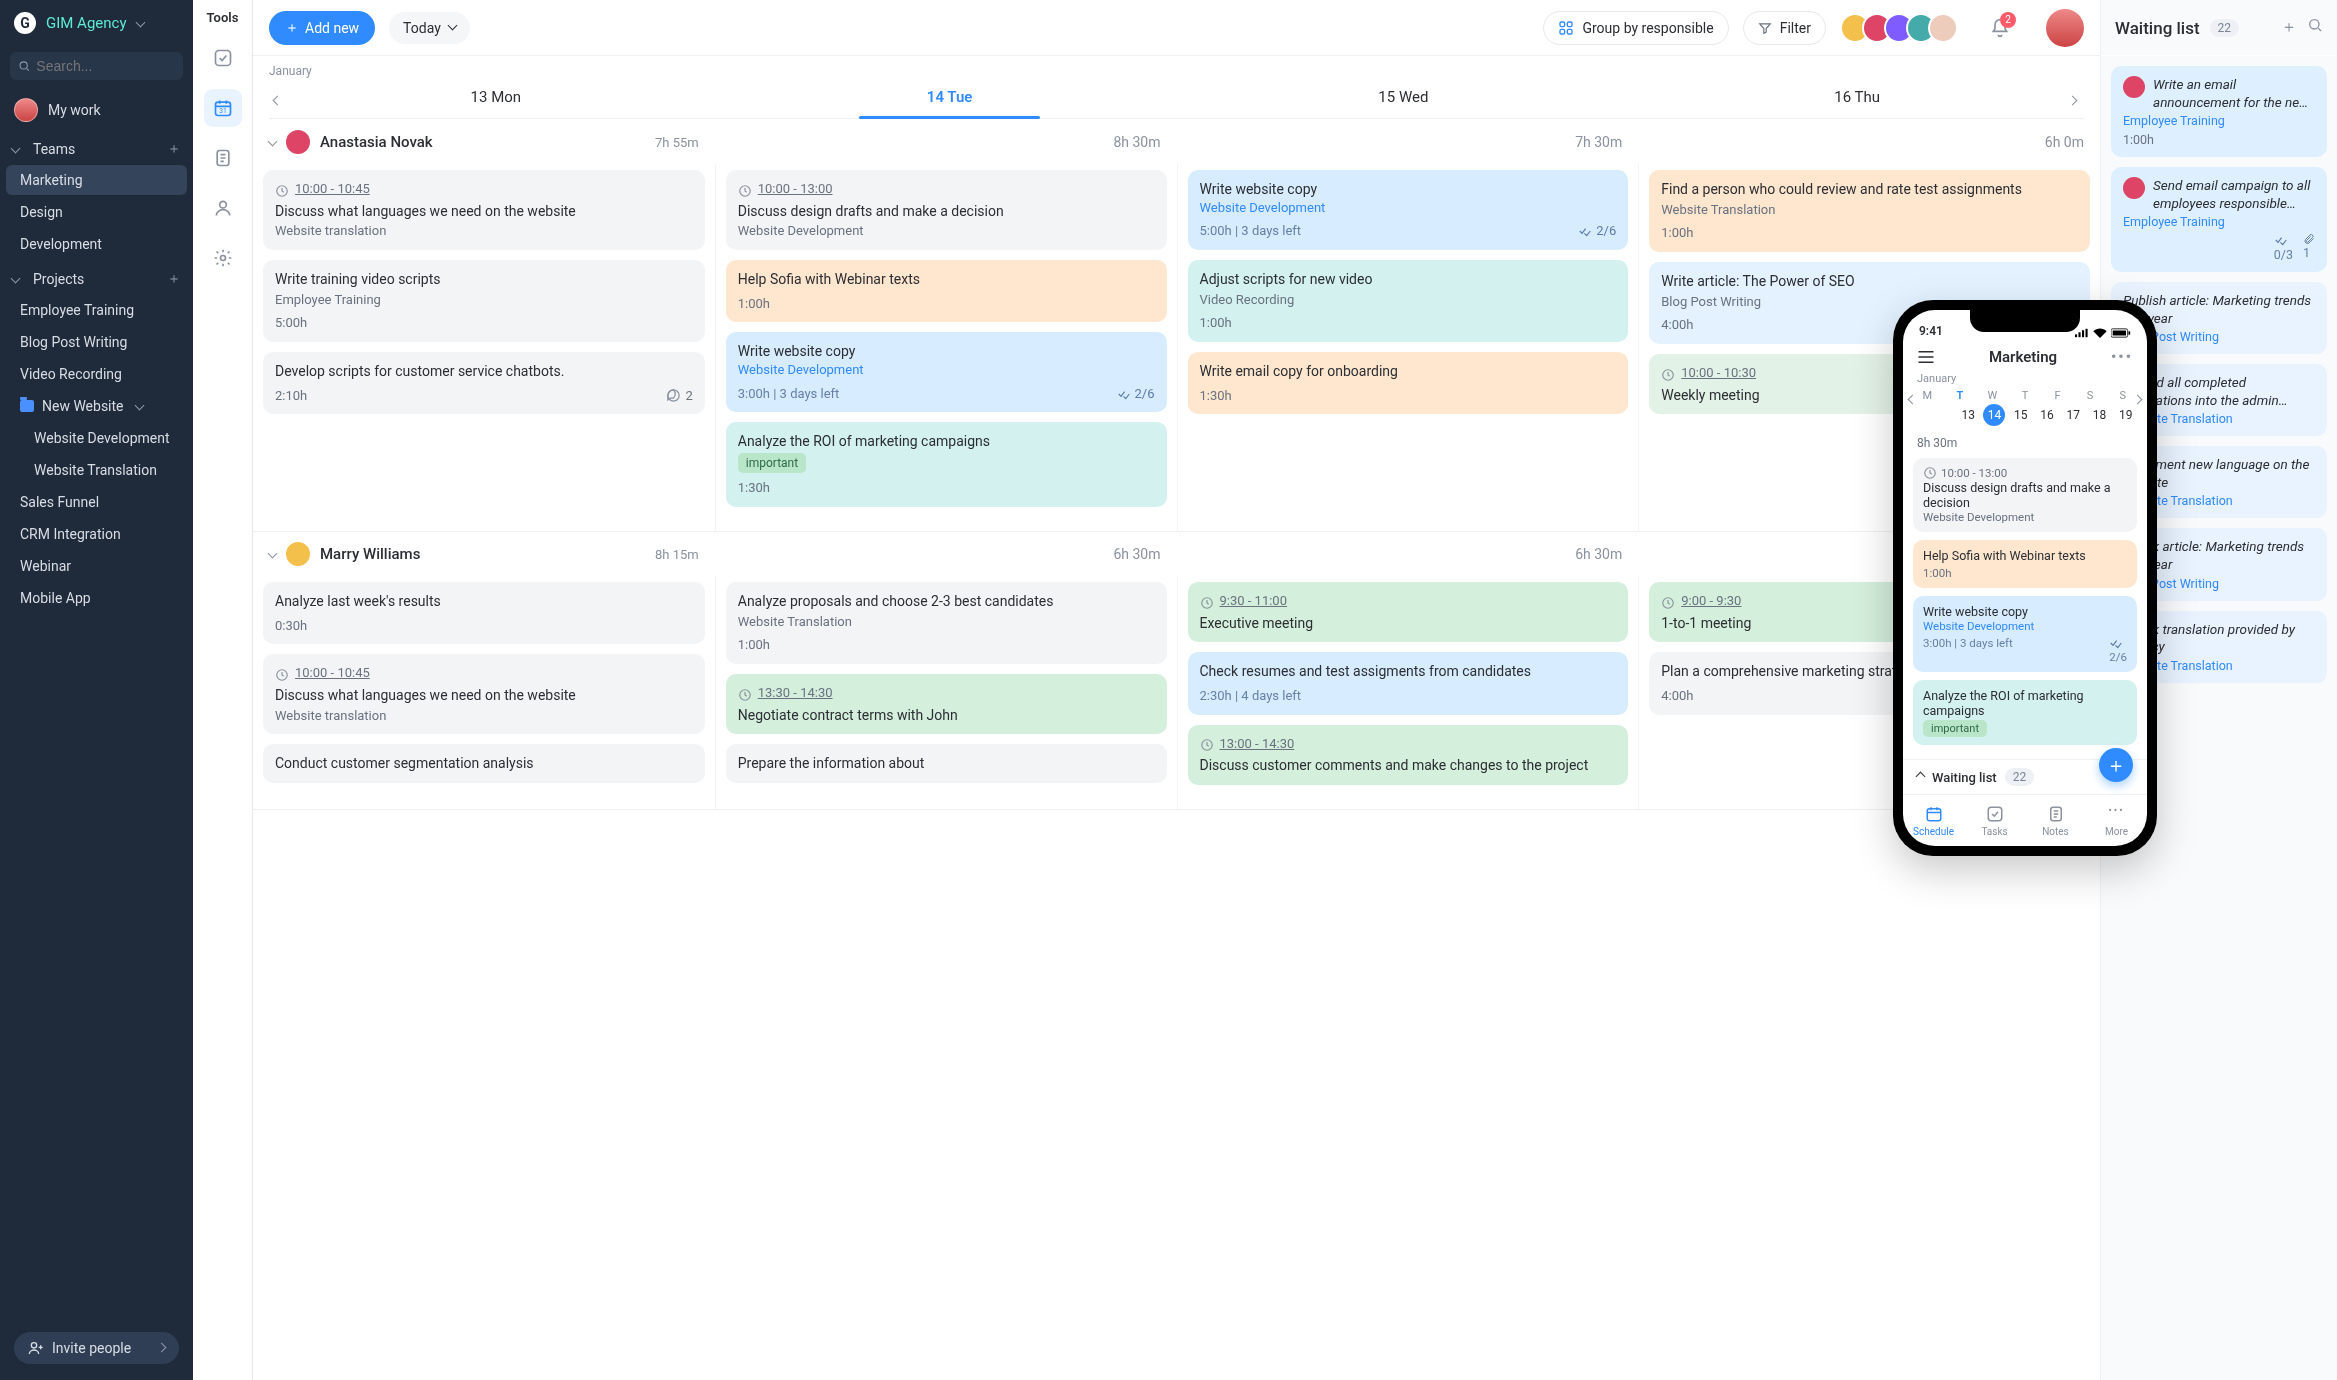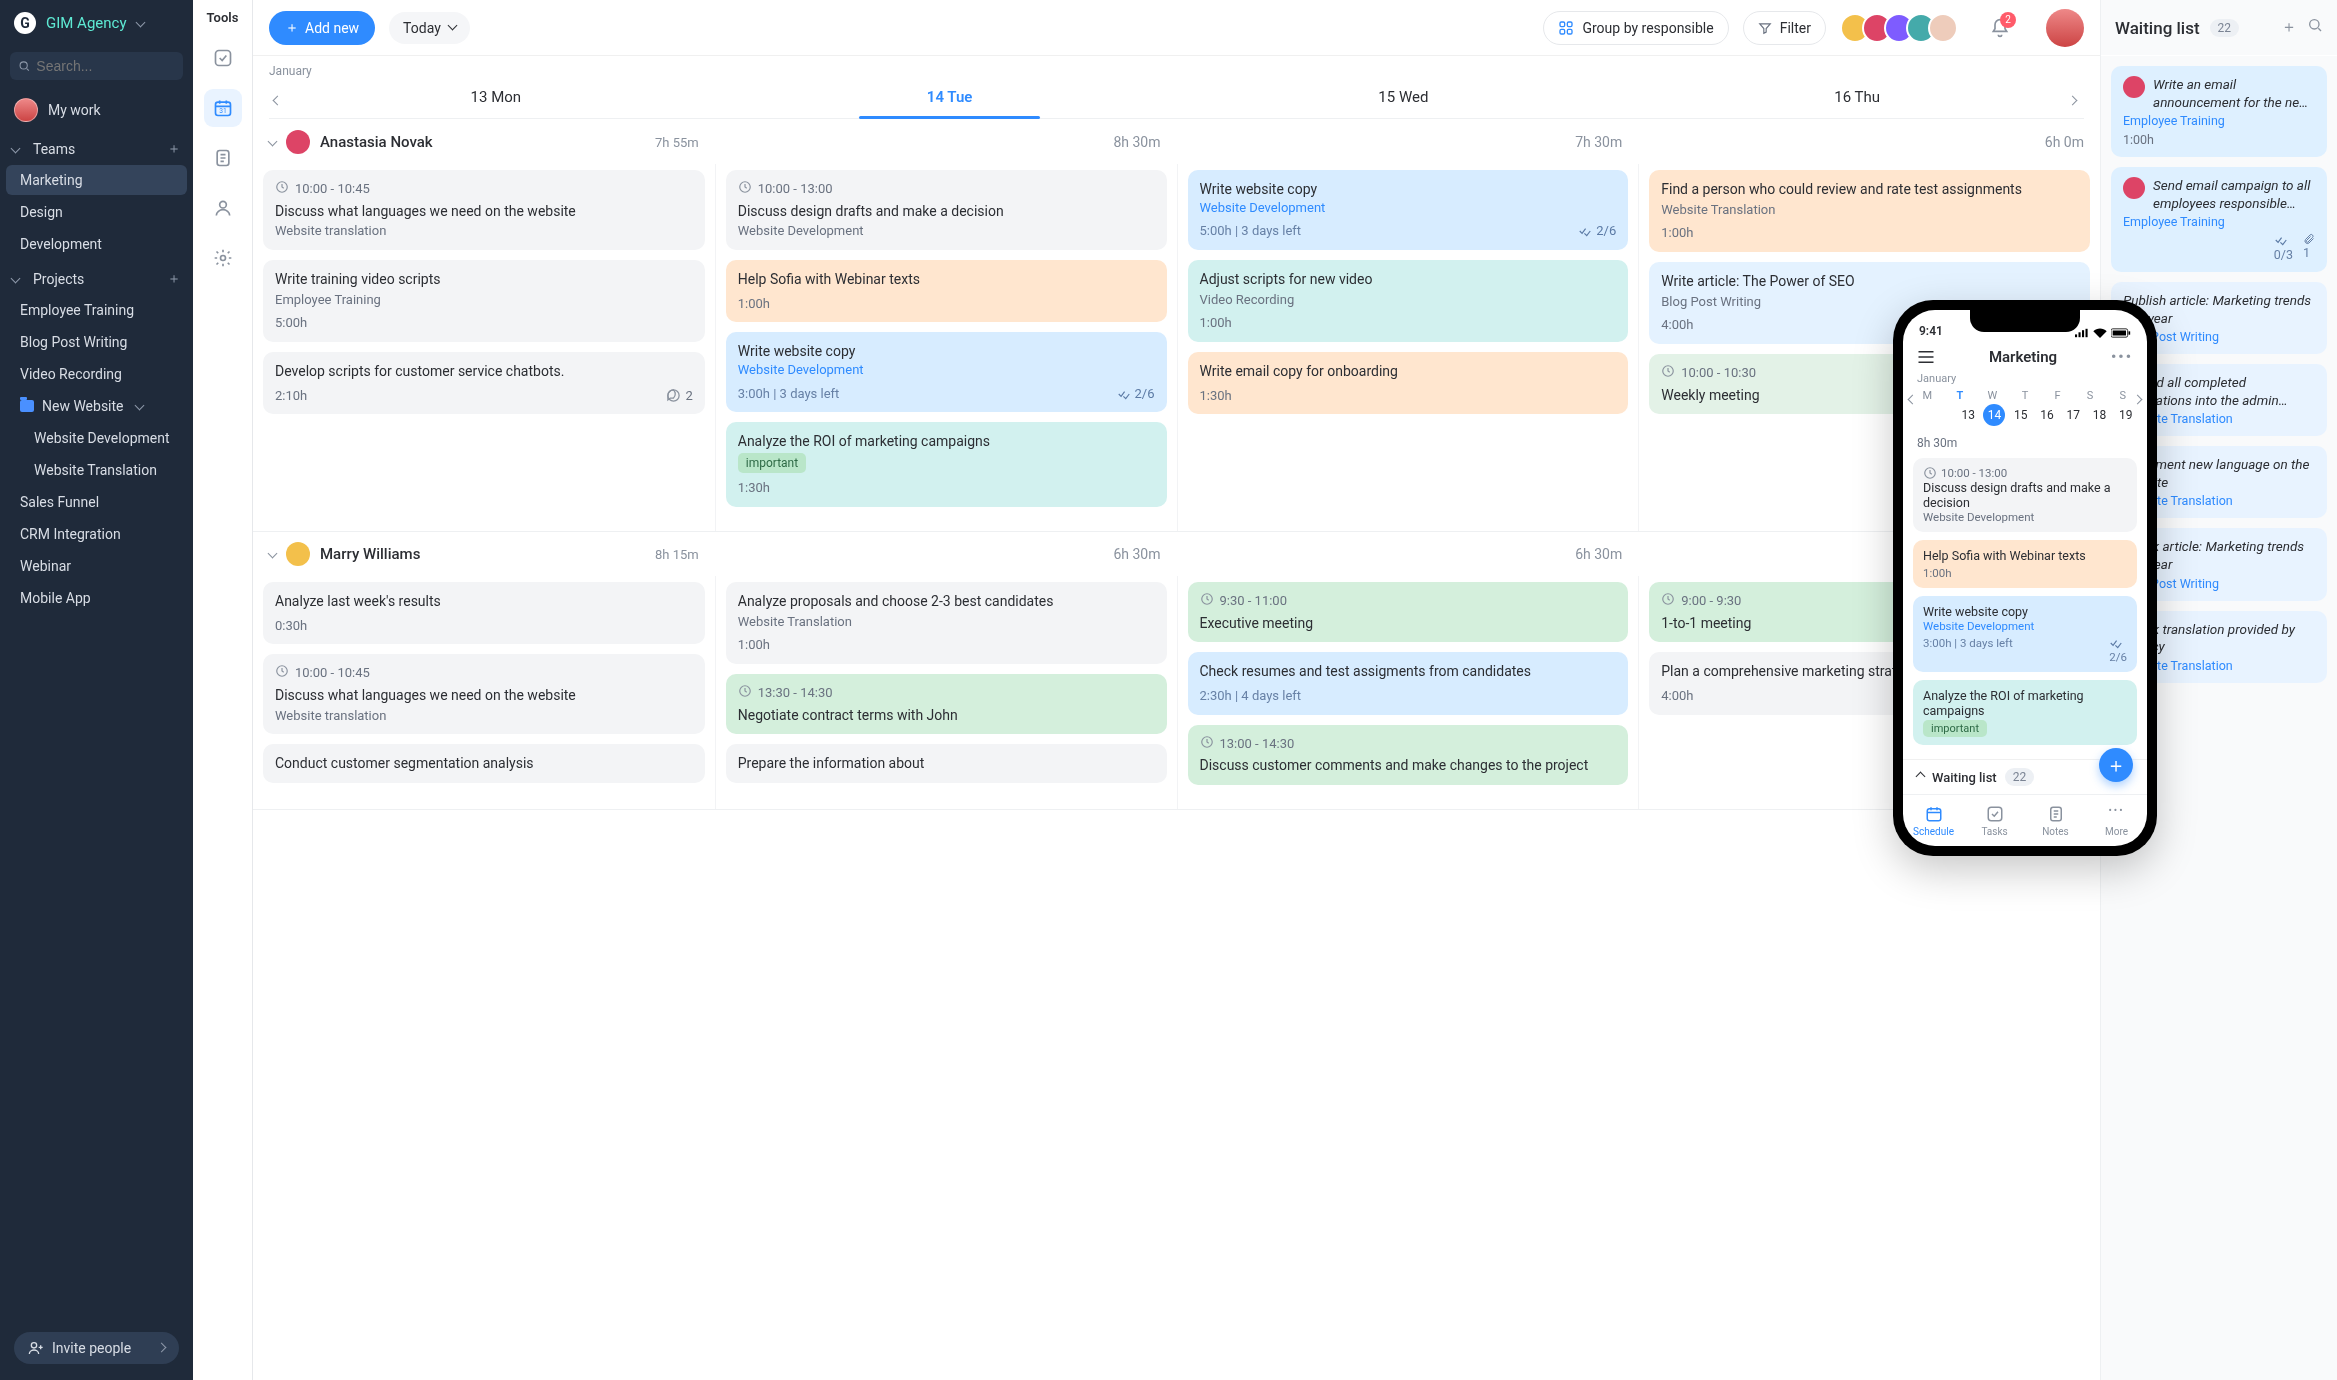--- a/index.html
+++ b/index.html
@@ -110,21 +110,21 @@
   .col { padding:6px 10px 14px; border-left:1px solid #f2f3f5;}
   .col:first-child { border-left:none;}
   .card { border-radius:10px; padding:10px 12px; margin-bottom:10px; font-size:13.5px; line-height:1.35;}
   .card .title { color:#2c2e33; font-size:14px;}
   .card .sub { color:#6a7280; font-size:13px; margin-top:2px;}
   .card .blue-sub { color:#2f8bff; font-size:13px;}
   .card .duration { color:#6a7280; font-size:13px; margin-top:4px;}
   .card .meta-row { display:flex; justify-content:space-between; align-items:center; margin-top:6px; font-size:13px;}
   .card .meta-left { color:#6781a6; }
   .card .meta-right { color:#5b7aa5; display:flex; align-items:center; gap:4px;}
-  .card .time-top { display:flex; align-items:flex-start; gap:6px; color:#6a7280; font-size:13px; margin-bottom:4px;}
+  .card .time-top { display:flex; align-items:flex-end; gap:6px; color:#6a7280; font-size:13px; margin-bottom:4px;text-decoration:underline;}
   .comments { display:flex; align-items:center; gap:4px; color:#6a7280;}
   .tag { display:inline-block; background:#b9e6c9; color:#2e6a46; padding:2px 8px; border-radius:5px; font-size:12px; margin-top:2px;}
 
   .c-gray { background:#f3f4f6;}
   .c-blue { background:#d7ecff;}
   .c-orange { background:#ffe6cf;}
   .c-teal { background:#d2f1ef;}
   .c-green { background:#d4efdc;}
   .c-lightblue { background:#e4f2ff;}
   .c-ltgreen { background:#e3f2e7;}

